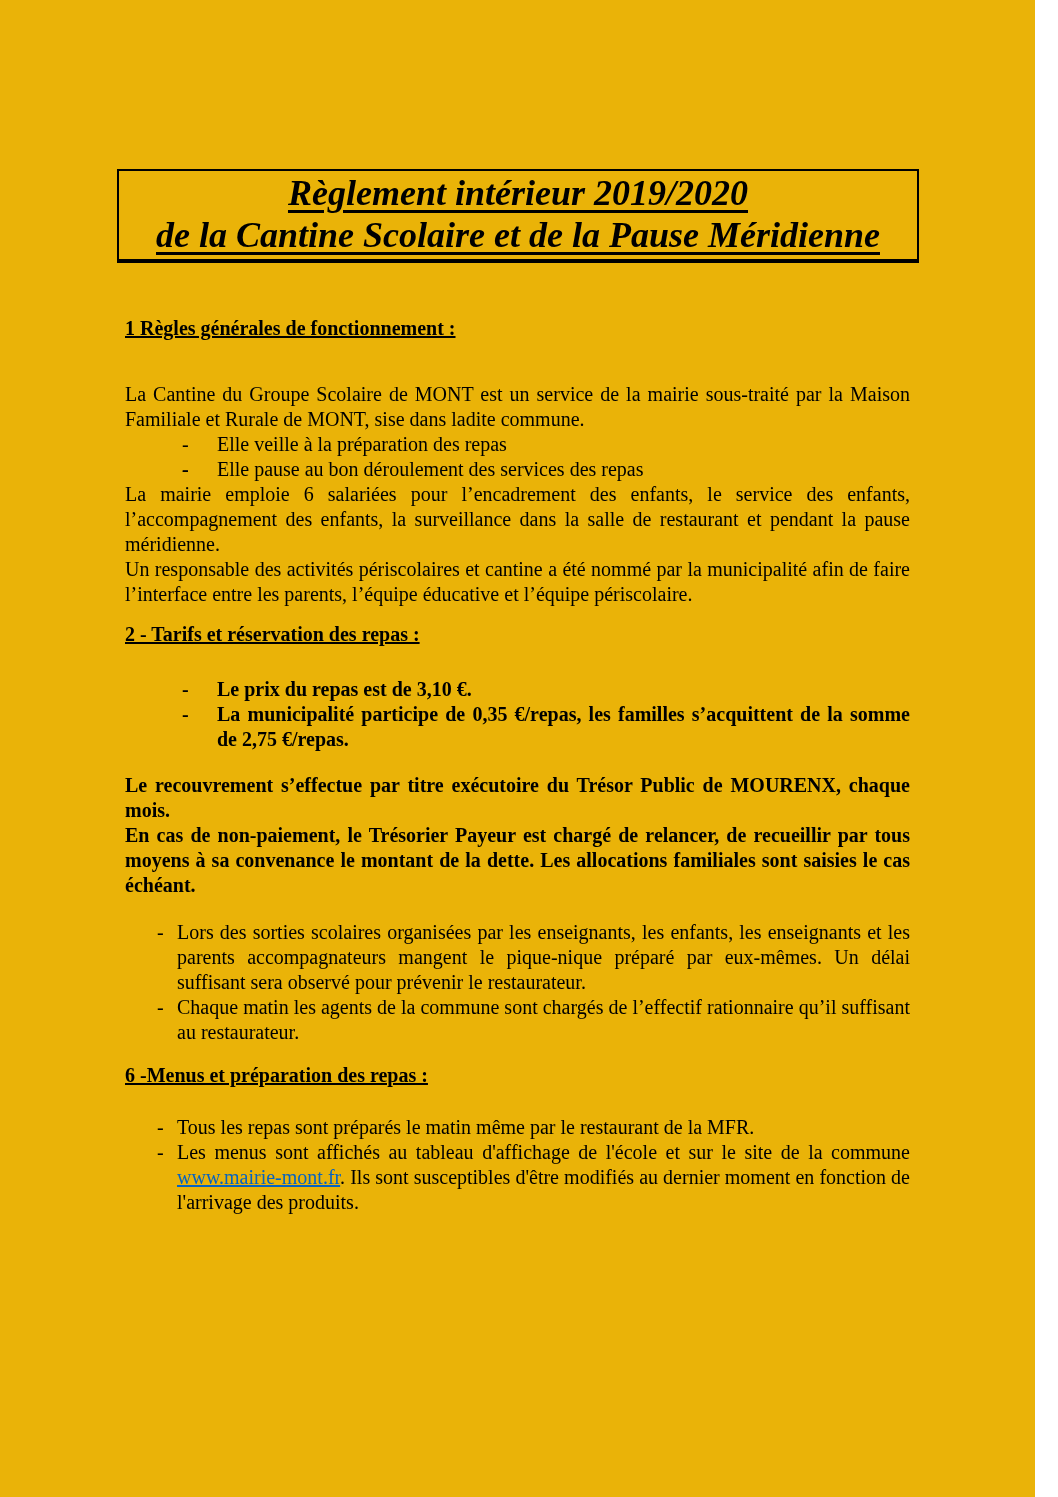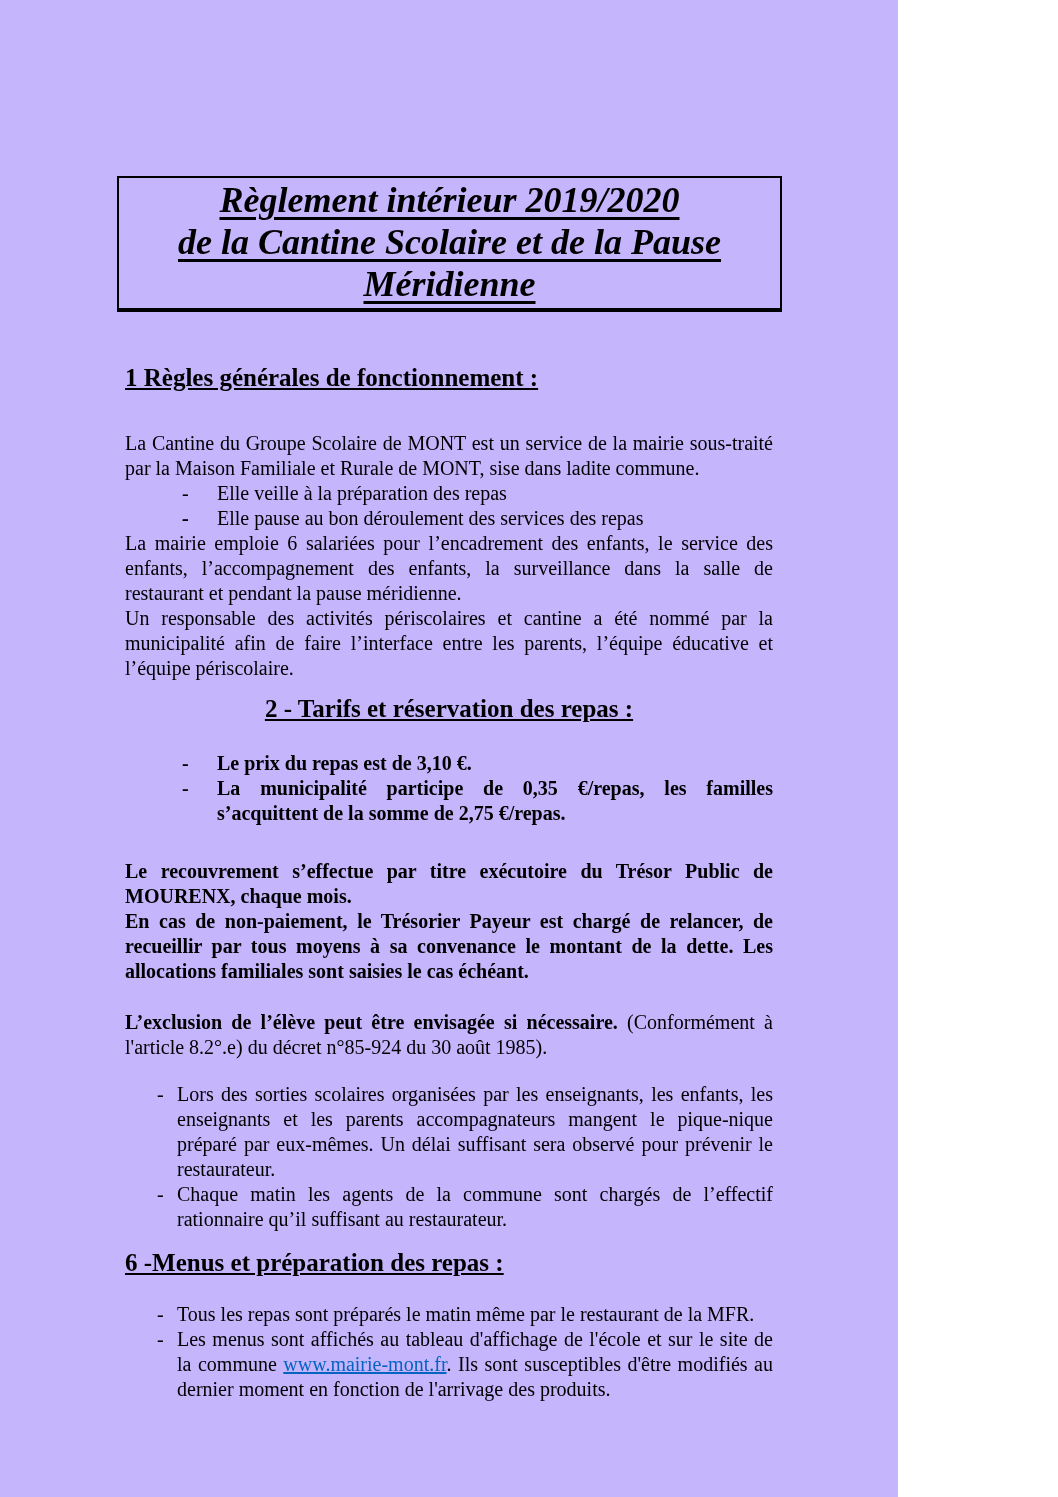--- a/index.html
+++ b/index.html
@@ -1,26 +1,26 @@
 <!DOCTYPE html>
 <html><head>
 <meta charset="utf-8">
 <style>
   * { margin: 0; padding: 0; box-sizing: border-box; }
   html, body { background: #ffffff; }
   .page {
     position: relative;
-    width: 898px;
+    width: 1035px;
     height: 1497px;
-    background: #c4b5fd;
+    background: #eab308;
     color: #000000;
     font-family: "Liberation Serif", "DejaVu Serif", serif;
     font-size: 20px;
     line-height: 25px;
-    padding: 13px 125px;
+    padding: 6px 125px;
     overflow: hidden;
   }
   .title-box {
     margin-top: 163px;
     margin-left: -8px;
     margin-right: -9px;
     border: 2px solid #000000;
     border-bottom-width: 4px;
     text-align: center;
     padding: 1px 6px 3px 6px;
@@ -28,30 +28,30 @@
   .title-line {
     font-size: 36px;
     line-height: 42px;
     font-weight: bold;
     font-style: italic;
     text-decoration: underline;
     text-decoration-thickness: 3px;
     text-underline-offset: 5px;
   }
   .heading {
-    font-size: 25px;
+    font-size: 20px;
     font-weight: bold;
     text-decoration: underline;
   }
   .heading-1 { margin-top: 53px; }
-  .heading-2 { margin-top: 15px; text-align: center; }
+  .heading-2 { margin-top: 15px; }
   .heading-3 { margin-top: 18px; }
   .para { text-align: justify; }
   .mt-intro { margin-top: 41px; }
-  .mt-recouvrement { margin-top: 33px; }
+  .mt-recouvrement { margin-top: 21px; }
   .mt-exclusion { margin-top: 26px; }
   .bold { font-weight: bold; }
   ul.doc-list { list-style: none; }
   .doc-list li { position: relative; text-align: justify; }
   .list-a li { padding-left: 92px; }
   .list-a .dash { position: absolute; left: 57px; top: 0; }
   .list-b li { padding-left: 52px; }
   .list-b .dash { position: absolute; left: 32px; top: 0; }
   .mt-ul2 { margin-top: 30px; }
   .mt-ul3 { margin-top: 22px; }
@@ -103,23 +103,20 @@
     </li>
     <li>
       <span class="dash">-</span>
       <span>La municipalité participe de 0,35 €/repas, les familles s’acquittent de la somme de 2,75 €/repas.</span>
     </li>
   </ul>
 
   <p class="para bold mt-recouvrement">Le recouvrement s’effectue par titre exécutoire du Trésor Public de MOURENX, chaque mois.</p>
   <p class="para bold">En cas de non-paiement, le Trésorier Payeur est chargé de relancer, de recueillir par tous moyens à sa convenance le montant de la dette. Les allocations familiales sont saisies le cas échéant.</p>
 
-  <p class="para mt-exclusion">
-    <span class="bold">L’exclusion de l’élève peut être envisagée si nécessaire.</span><span> (Conformément à l'article 8.2°.e) du décret n°85-924 du 30 août 1985).</span>
-  </p>
 
   <ul class="doc-list list-b mt-ul3">
     <li>
       <span class="dash">-</span>
       <span>Lors des sorties scolaires organisées par les enseignants, les enfants, les enseignants et les parents accompagnateurs mangent le pique-nique préparé par eux-mêmes. Un délai suffisant sera observé pour prévenir le restaurateur.</span>
     </li>
     <li>
       <span class="dash">-</span>
       <span>Chaque matin les agents de la commune sont chargés de l’effectif rationnaire qu’il suffisant au restaurateur.</span>
     </li>

